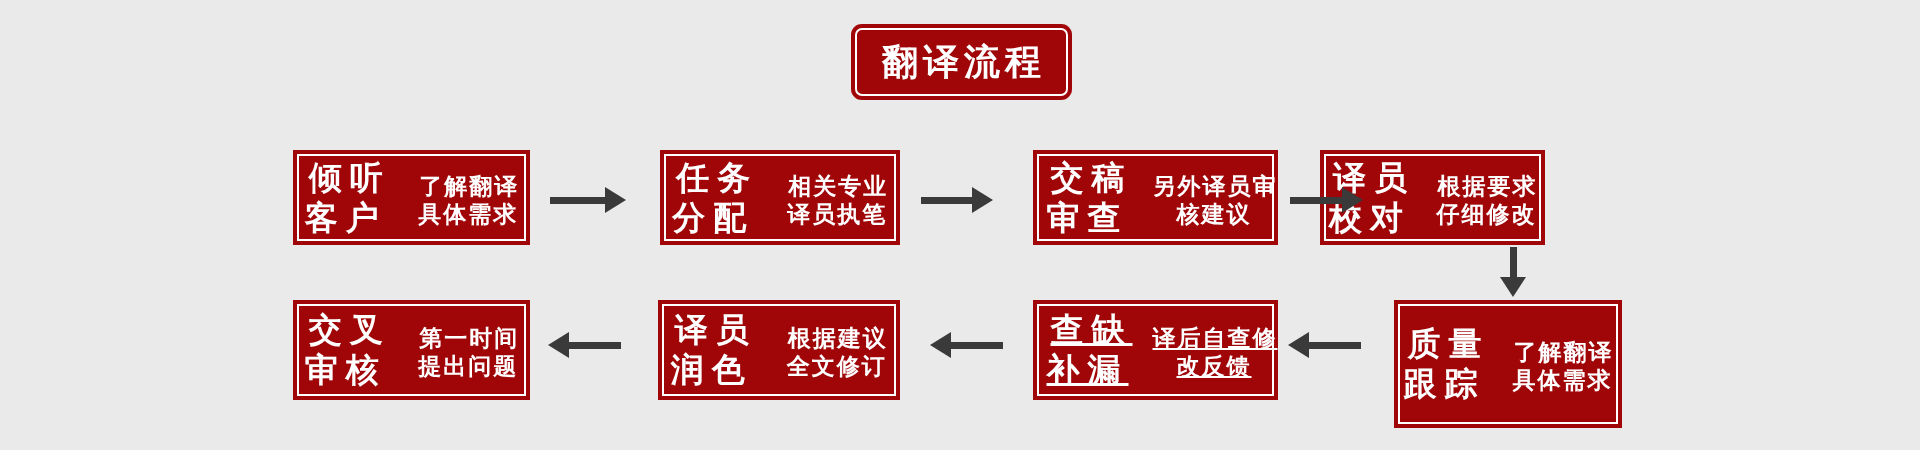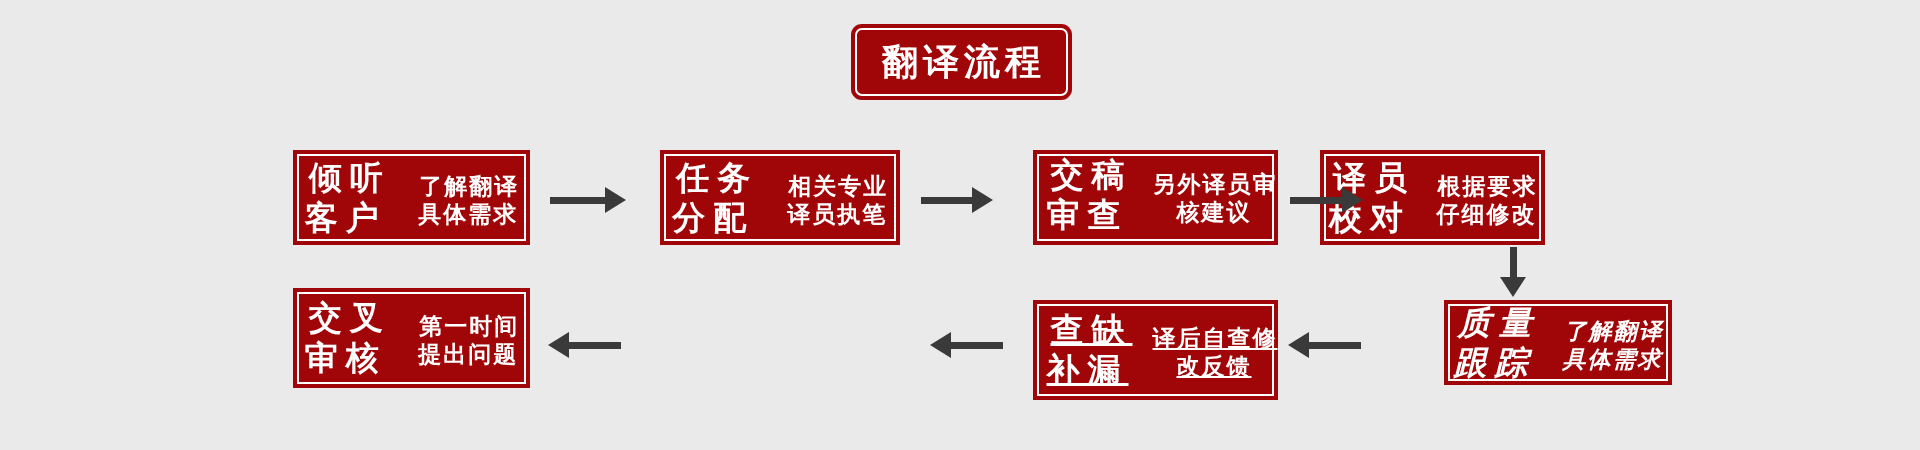--- a/index.html
+++ b/index.html
@@ -79,42 +79,46 @@
   <div class="node" style="left:293px;top:150px;width:237px;height:95px;">
     <div class="node-title">倾听客户</div>
     <div class="node-sub">了解翻译具体需求</div>
   </div>
 
   <div class="node" style="left:660px;top:150px;width:240px;height:95px;">
     <div class="node-title">任务分配</div>
     <div class="node-sub">相关专业译员执笔</div>
   </div>
 
-  <div class="node" style="left:1033px;top:150px;width:245px;height:95px;font-family:Liberation Mono, monospace;">
+  <div class="node" style="left:1033px;top:150px;width:245px;height:95px;">
     <div class="node-title">交稿审查</div>
     <div class="node-sub">另外译员审核建议</div>
   </div>
 
   <div class="node" style="left:1320px;top:150px;width:225px;height:95px;">
     <div class="node-title">译员校对</div>
     <div class="node-sub">根据要求仔细修改</div>
   </div>
 
-  <div class="node" style="left:1444px;top:300px;width:228px;height:85px;font-style:italic;">
+  <div class="node" style="left:1394px;top:300px;width:228px;height:128px;">
     <div class="node-title">质量跟踪</div>
     <div class="node-sub">了解翻译具体需求</div>
   </div>
 
   <div class="node" style="left:1033px;top:300px;width:245px;height:100px;text-decoration:underline;">
     <div class="node-title">查缺补漏</div>
     <div class="node-sub">译后自查修改反馈</div>
   </div>
 
+  <div class="node" style="left:658px;top:300px;width:242px;height:100px;">
+    <div class="node-title">译员润色</div>
+    <div class="node-sub">根据建议全文修订</div>
+  </div>
 
-  <div class="node" style="left:293px;top:288px;width:237px;height:100px;">
+  <div class="node" style="left:293px;top:300px;width:237px;height:100px;">
     <div class="node-title">交叉审核</div>
     <div class="node-sub">第一时间提出问题</div>
   </div>
 
   <div class="arrow" style="left:550px;top:187px;width:76px;height:26px;">
     <div class="shaft"></div>
     <div class="head-right"></div>
   </div>
 
   <div class="arrow" style="left:921px;top:187px;width:72px;height:26px;">

